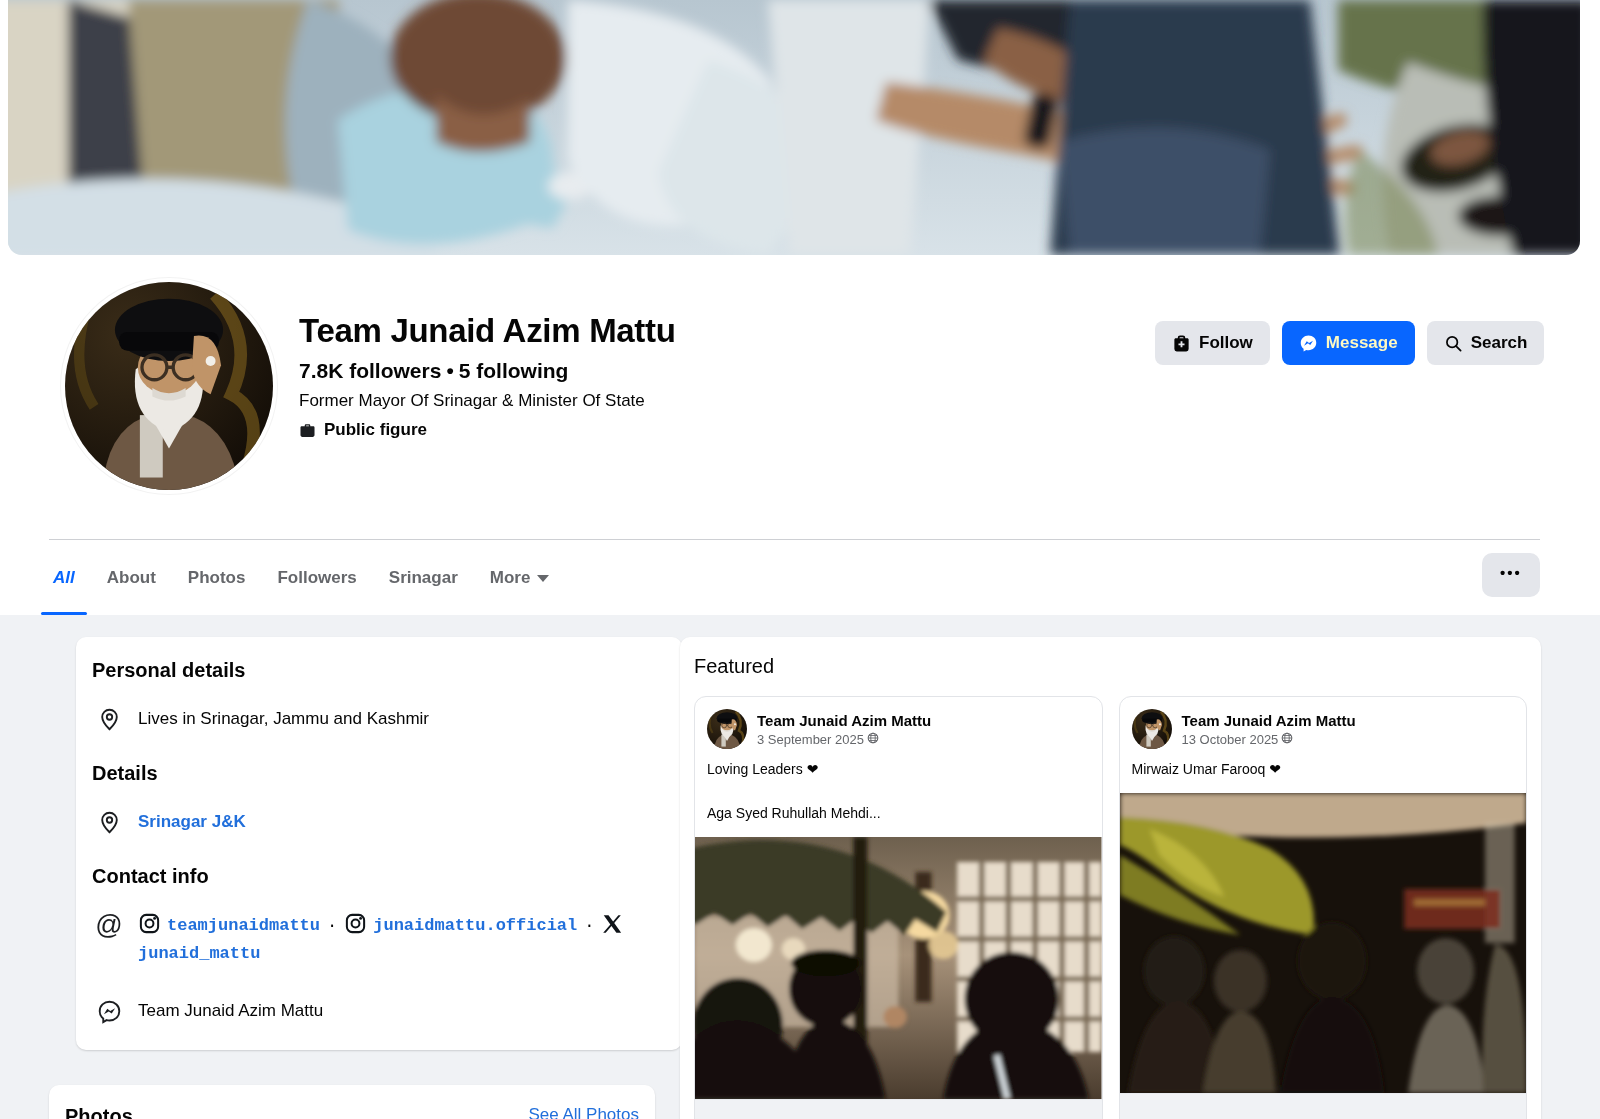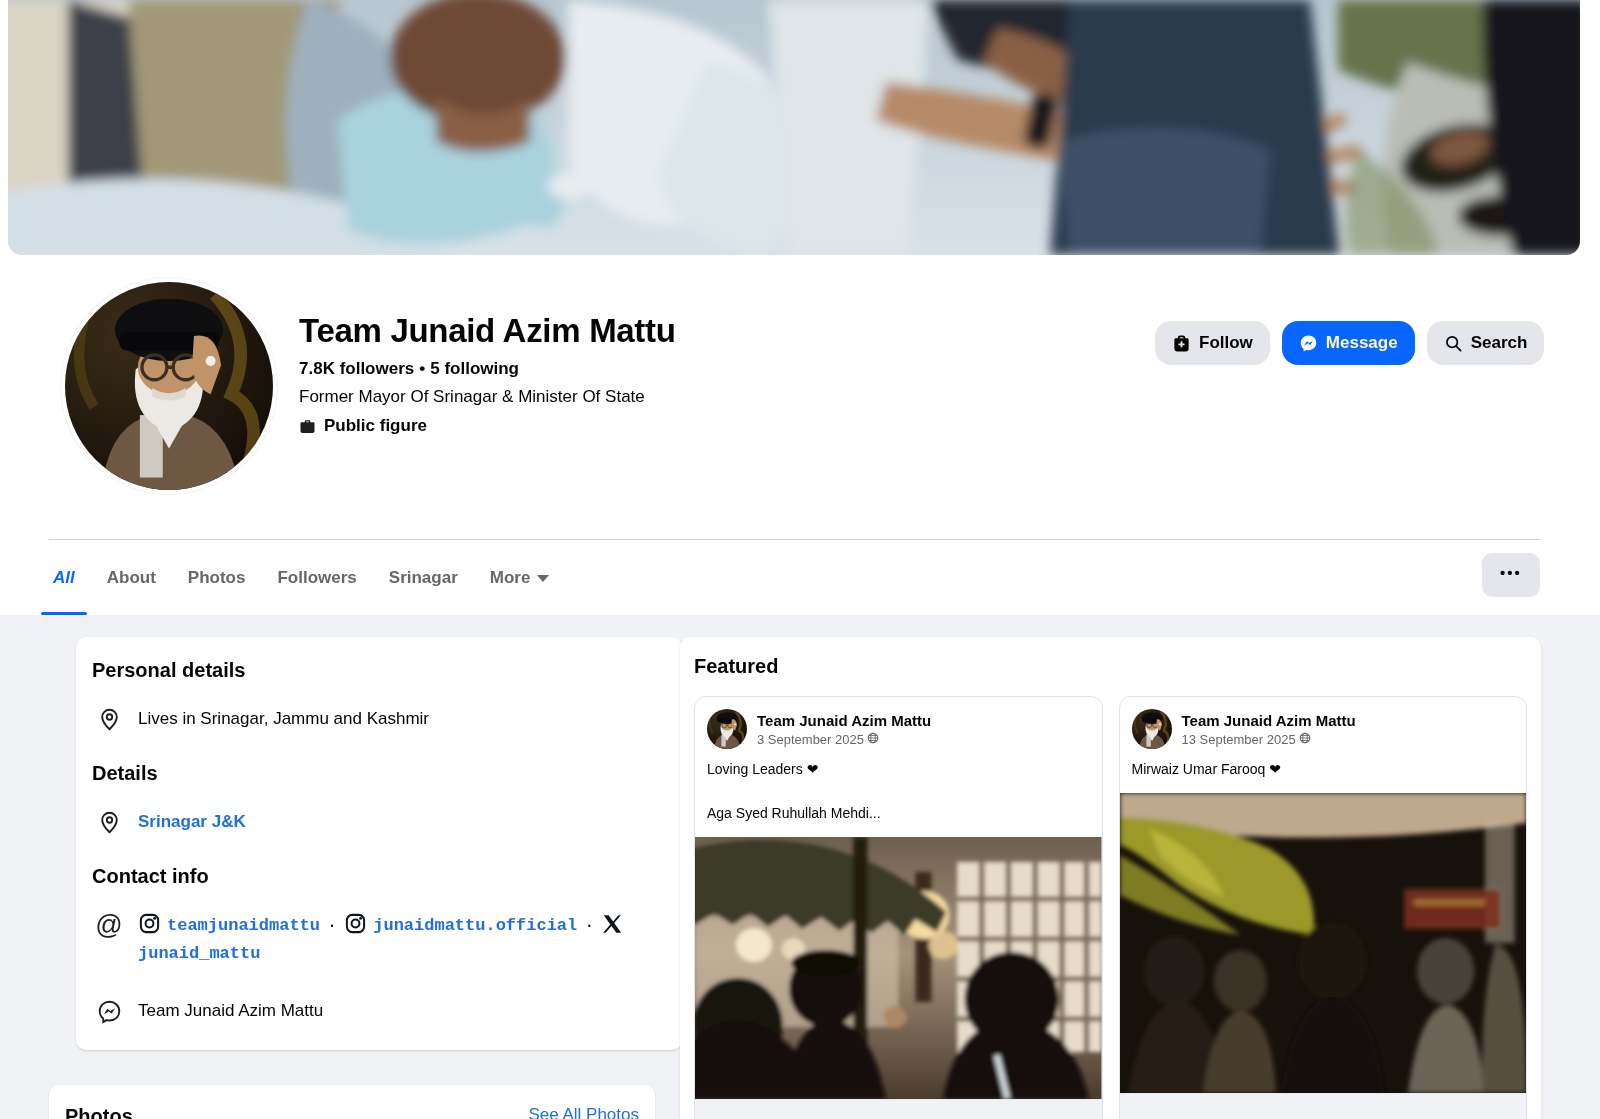--- a/index.html
+++ b/index.html
@@ -11,28 +11,28 @@
   .cover svg{display:block;width:100%;height:100%;}
 
   
   .avatar-xl{position:absolute;left:61px;top:278px;width:216px;height:216px;border-radius:50%;
     background:#fff;padding:4px;box-sizing:border-box;box-shadow:0 0 0 1px rgba(0,0,0,.05);}
   .avatar-xl .av{width:100%;height:100%;border-radius:50%;overflow:hidden;box-shadow:inset 0 0 0 1px rgba(0,0,0,.1);}
   .av svg{display:block;width:100%;height:100%;}
 
   .title-block{position:absolute;left:299px;top:310px;}
   .page-name{font-size:33px;font-weight:700;color:#050505;line-height:42px;margin:0;letter-spacing:-.3px;}
-  .page-stats{margin-top:7px;font-size:17px;font-weight:700;color:#050505;}
+  .page-stats{margin-top:7px;font-size:21px;font-weight:700;color:#050505;}
   .page-stats .sep{margin:0 5px;color:#050505;}
   .page-bio{margin-top:8px;font-size:17px;font-weight:400;color:#050505;}
   .page-category{margin-top:9px;font-size:17px;font-weight:700;color:#050505;display:flex;align-items:center;gap:8px;}
   .page-category svg{width:17px;height:17px;color:#1c1e21;}
 
   .actions{position:absolute;top:321px;left:1155px;display:flex;gap:12px;}
-  .btn{display:flex;align-items:center;gap:8px;height:44px;padding:0 17px;border:none;border-radius:16px;
+  .btn{display:flex;align-items:center;gap:8px;height:44px;padding:0 17px;border:none;border-radius:8px;
     font-family:inherit;font-size:17px;font-weight:700;cursor:pointer;}
   .btn svg{width:19px;height:19px;}
   .btn-gray{background:#e4e6eb;color:#050505;}
   .btn-blue{background:#0866ff;color:#fef9c3;}
 
   .header-divider{position:absolute;left:49px;top:539px;width:1491px;height:1px;background:#ced0d4;}
 
   .tabs{position:absolute;left:37px;top:540px;height:75px;display:flex;}
   .tab{position:relative;display:flex;align-items:center;gap:7px;padding:0 16px;font-size:17px;font-weight:600;
     color:#65676b;cursor:pointer;}
@@ -60,21 +60,21 @@
   .contact-line .inline-icon{display:inline-block;vertical-align:-5px;width:23px;height:23px;color:#0f1419;margin-right:6px;}
   .contact-line .dot{margin:0 7px;color:#050505;}
 
   .card-photos{position:absolute;left:49px;top:470px;width:606px;height:160px;padding:20px 16px;box-sizing:border-box;
     display:flex;justify-content:space-between;align-items:flex-start;}
   .photos-title{font-size:20px;font-weight:700;color:#050505;margin:0;}
   .see-all{font-size:17px;color:#216fdb;text-decoration:none;font-weight:400;}
 
   
   .card-featured{position:absolute;left:680px;top:22px;width:861px;height:620px;padding:16px 14px;box-sizing:border-box;}
-  .featured-title{font-size:20px;font-weight:700;color:#050505;margin:2px 0 18px;}
+  .featured-title{font-size:20px;font-weight:400;color:#050505;margin:2px 0 18px;}
   .posts{display:grid;grid-template-columns:1fr 1fr;gap:16px;}
   .post{border:1px solid #e2e4e8;border-radius:12px;overflow:hidden;background:#fff;}
   .post-header{display:flex;gap:10px;padding:12px 12px 8px;align-items:center;}
   .post-avatar{flex:none;width:40px;height:40px;border-radius:50%;overflow:hidden;cursor:pointer;}
   .post-author{font-size:15px;font-weight:700;color:#050505;line-height:19px;cursor:pointer;}
   .post-date{font-size:13px;color:#65676b;display:flex;align-items:flex-start;gap:3px;margin-top:2px;}
   .post-date svg{width:12px;height:12px;}
   .post-text{padding:2px 12px 0;font-size:14px;line-height:20px;color:#050505;}
   .spacer-line{height:20px;}
   .post-media{display:block;width:100%;margin-top:14px;cursor:pointer;}
@@ -381,21 +381,21 @@
         <div class="post">
           <div class="post-header">
             <div class="post-avatar">
               <svg viewBox="0 0 100 100">
                   <use href="#avatar"></use>
                 </svg>
             </div>
             <div>
               <div class="post-author">Team Junaid Azim Mattu</div>
               <div class="post-date">
-                <span>13 September 2025</span>
+                <span>13 October 2025</span>
                 <svg>
                     <use href="#globe"></use>
                   </svg>
               </div>
             </div>
           </div>
           <div class="post-text">Mirwaiz Umar Farooq ❤</div>
           <div class="post-media">
             <svg viewBox="0 0 412 300" height="300" preserveAspectRatio="none">
               <defs>

